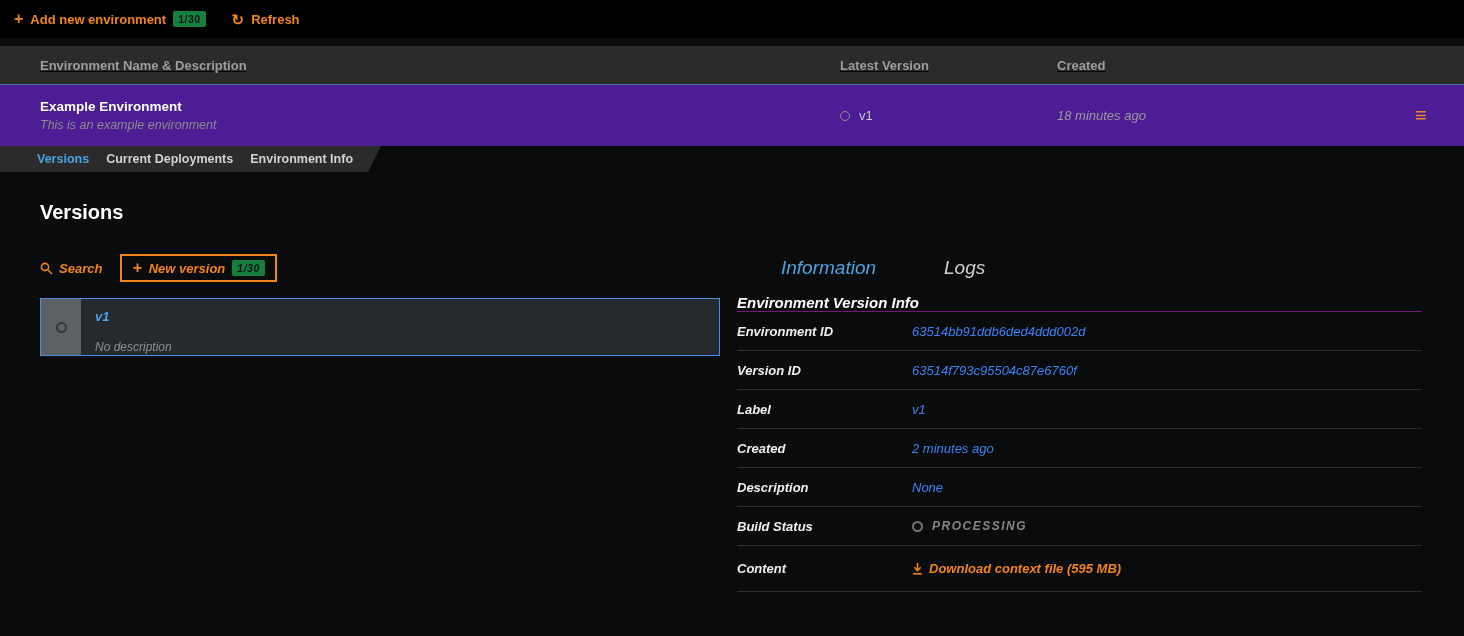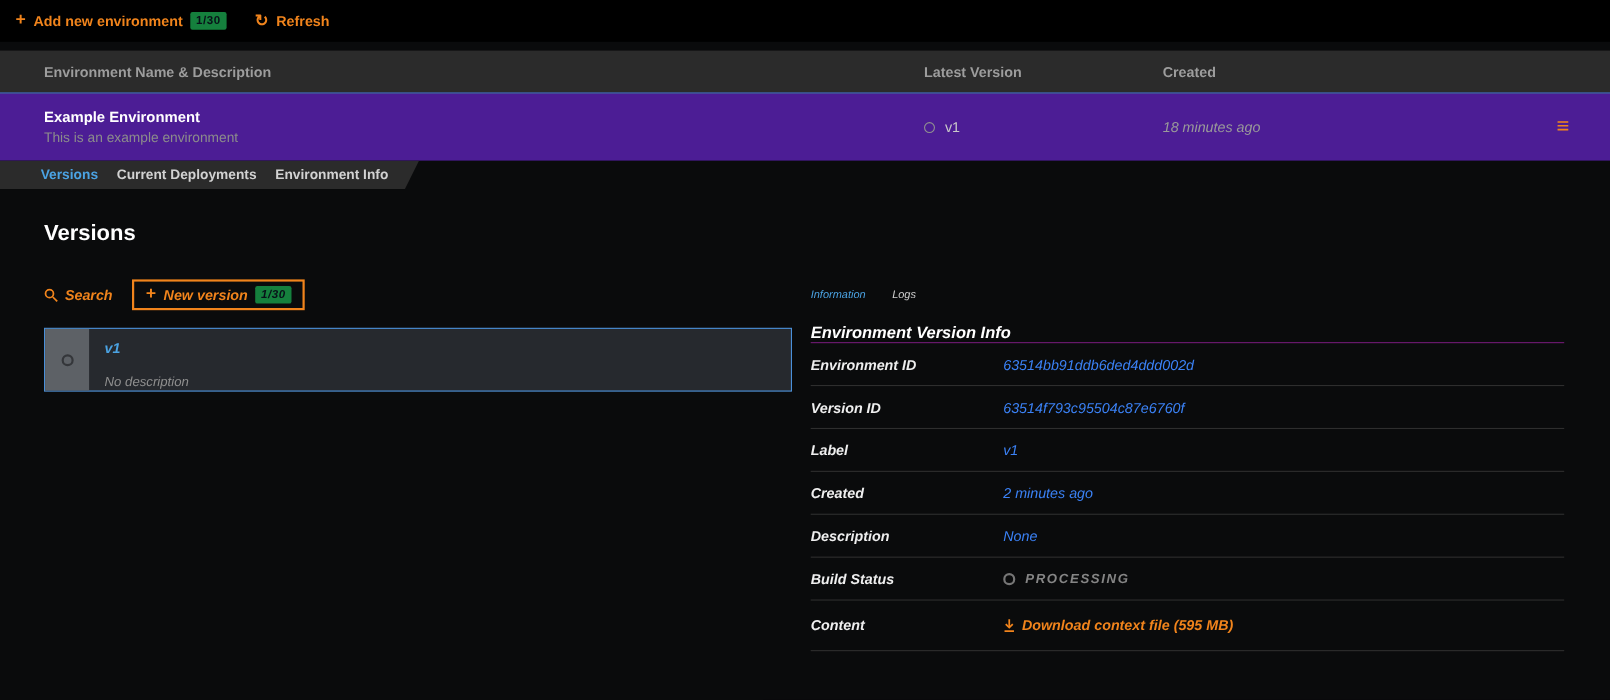--- a/index.html
+++ b/index.html
@@ -9,25 +9,25 @@
   
   .topbar { height:38px; background:#000; display:flex; align-items:center; padding-left:14px; gap:26px; }
   .tool-btn { display:inline-flex; align-items:center; gap:7px; color:#f1841c; font-weight:700; font-size:13px; cursor:pointer; }
   .plus-glyph { font-size:16px; font-weight:700; line-height:1; }
   .refresh-glyph { font-size:15px; line-height:1; }
   .quota-badge { display:inline-block; background:#15803d; color:#081119; font-weight:700;
                  font-size:10.5px; padding:2px 5px; border-radius:2px; letter-spacing:.5px; }
 
   
   .grid-cols { display:grid; grid-template-columns:1fr 217px 358px 49px; padding-left:40px; align-items:center; }
-  .table-header { height:38px; background:#2b2b2b; margin-top:8px; }
+  .table-header { height:38px; background:#2b2b2b; margin-top:8px;text-decoration:underline; }
   .table-header .hcell { color:#9d9d9d; font-size:13px; font-weight:700; }
   .env-row { height:62px; background:#4c1d95; border-top:1px solid #3b77a0; }
   .env-name { color:#fff; font-size:13.5px; font-weight:700; }
-  .env-desc { color:#8c8c8c; font-size:12.5px; margin-top:4px; }
+  .env-desc { color:#8c8c8c; font-size:12.5px; margin-top:4px;font-style:italic; }
   .ring { display:inline-block; border-radius:50%; }
   .ring-sm { width:10px; height:10px; border:1.5px solid #909090; }
   .ver-cell { display:flex; align-items:center; gap:9px; color:#c9c9c9; font-size:13px; }
   .created-cell { color:#9a9a9a; font-size:13px;font-style:italic; }
   .menu-icon { color:#f1841c; font-size:20px; font-weight:700; cursor:pointer; line-height:1; }
 
   
   .tab-strip { display:inline-flex; align-items:center; gap:17px; height:26px; background:#2b2b2b;
                padding:0 28px 0 37px; clip-path:polygon(0 0, 100% 0, calc(100% - 13px) 100%, 0 100%); }
   .tab-strip .rtab { font-size:12.5px; font-weight:700; color:#d2d2d2; cursor:pointer; white-space:nowrap; }
@@ -48,21 +48,21 @@
                      color:#f1841c; font-weight:700; font-size:13px; cursor:pointer; }
   .version-card { display:flex; align-items:stretch; height:58px; border:1px solid #4a90d9; background:#26292e; cursor:pointer; }
   .version-card .card-gutter { width:40px; background:#5d6166; display:flex; align-items:center; justify-content:center; }
   .ring-card { width:11px; height:11px; border:2px solid #34363a; }
   .card-body { padding:10px 14px; }
   .card-title { color:#4ba3e3; font-size:13px; font-weight:700; }
   .card-sub { color:#8f8f8f; font-size:12px; margin-top:16px; }
 
   
   .panel-tabs { display:flex; align-items:center; gap:24px; padding-top:6px; height:26px; }
-  .panel-tabs .ptab { font-size:10px; color:#cfcfcf; cursor:pointer; }
+  .panel-tabs .ptab { font-size:19px; color:#cfcfcf; cursor:pointer;margin-left:44px; }
   .panel-tabs .ptab.active { color:#4ba3e3; }
   .panel-title { color:#fff; font-size:15px; font-weight:700; margin-top:16px; padding-bottom:0; border-bottom:1px solid #701a75; }
   .kv-row { display:grid; grid-template-columns:175px 1fr; align-items:center; height:39px; border-bottom:1px solid #2e2e2e; }
   .kv-row.tall { height:46px; }
   .kv-label { color:#efefef; font-size:13px; font-weight:700; }
   .kv-value { color:#3b82f6; font-size:13px; }
   .status-value { display:flex; align-items:center; gap:9px; color:#858585; font-weight:700; font-size:12px; letter-spacing:1.5px; }
   .ring-status { width:11px; height:11px; border:2px solid #767676; }
   .download-link { display:inline-flex; align-items:center; gap:6px; color:#f1841c; font-weight:700; font-size:13px; cursor:pointer; }
   svg.icn { display:block; }

